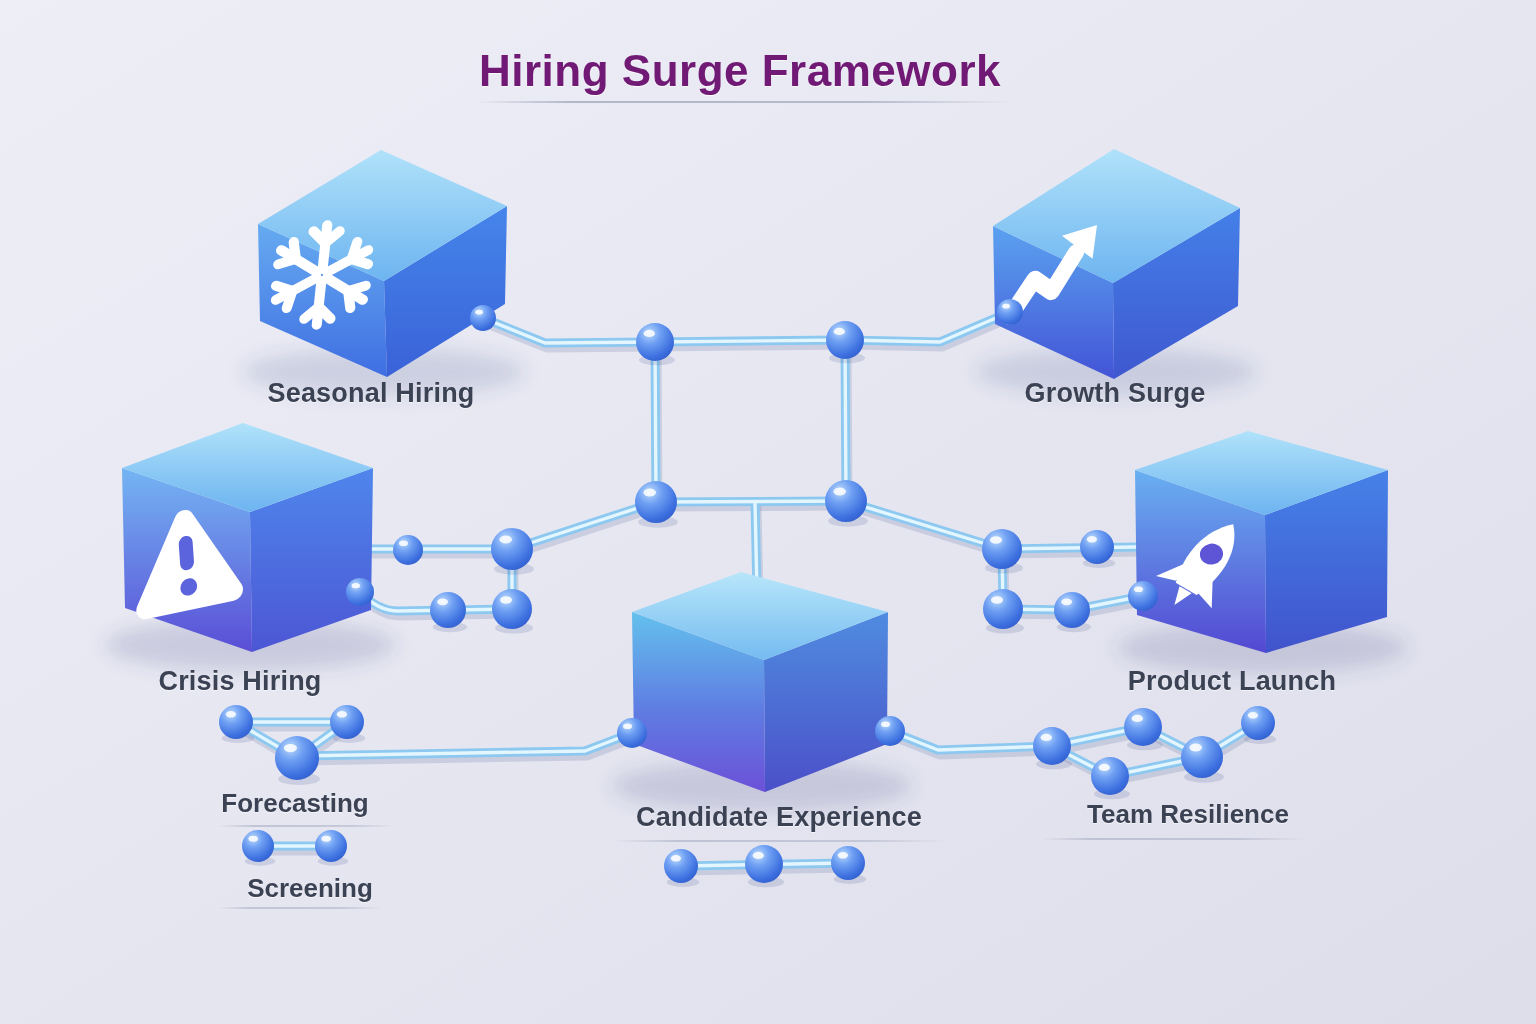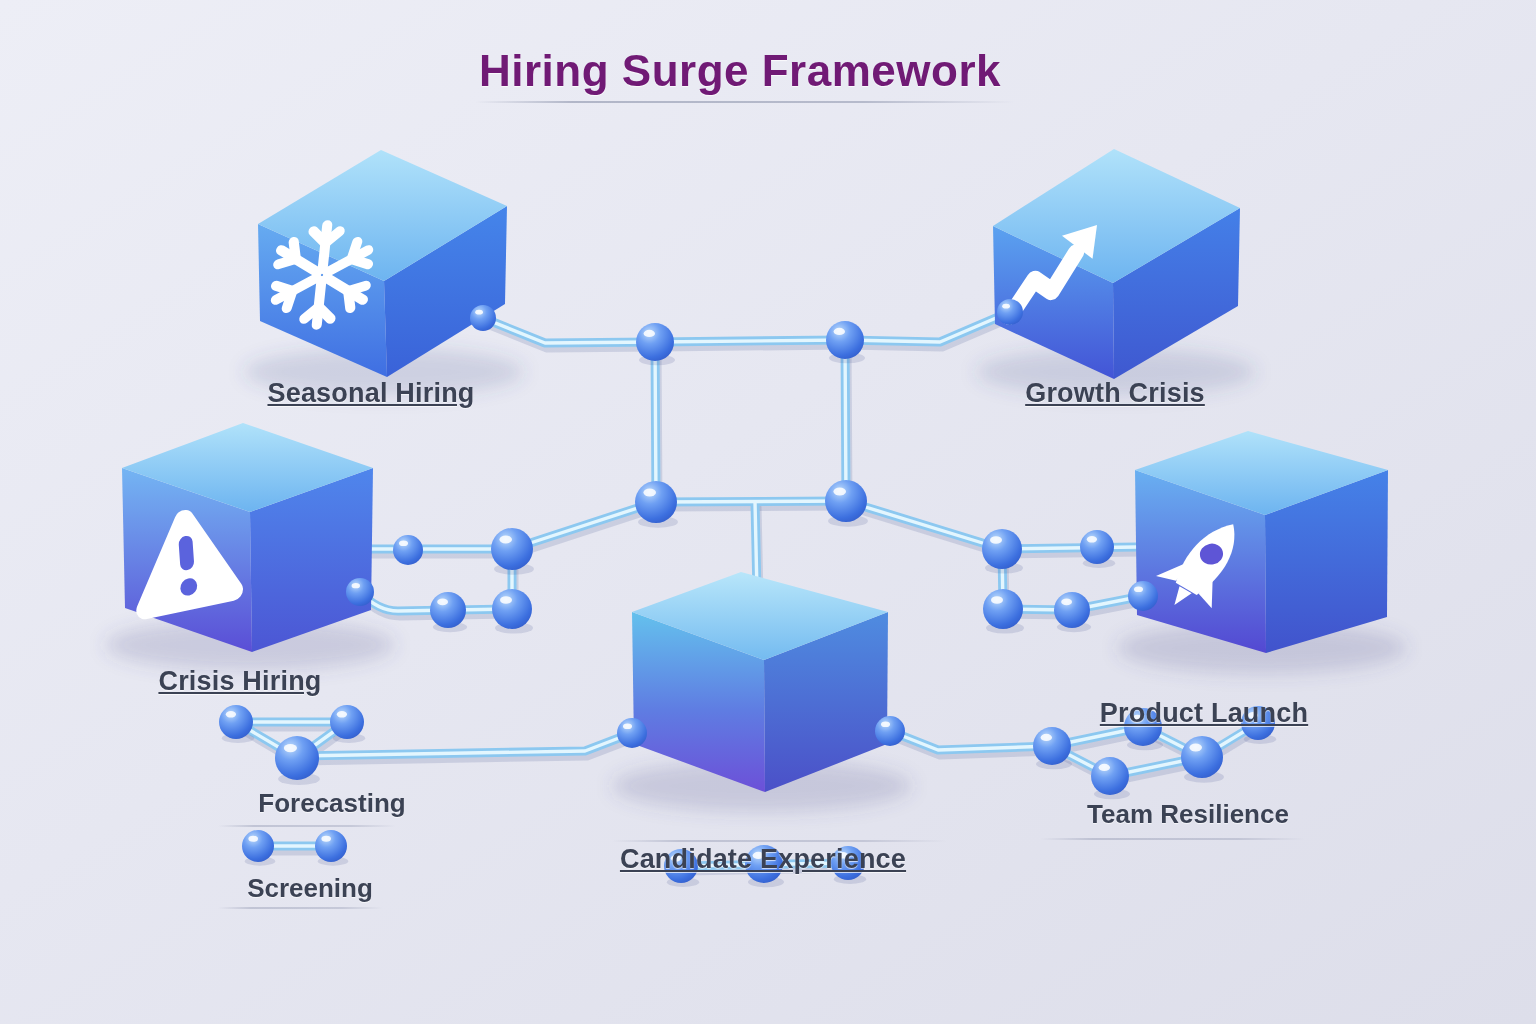--- a/index.html
+++ b/index.html
@@ -7,21 +7,21 @@
     width:1536px;height:1024px;overflow:hidden;position:relative;
     font-family:"Liberation Sans",sans-serif;
     background:linear-gradient(148deg,#edeef6 0%,#e6e7f1 45%,#dddeea 100%);
   }
   #scene{position:absolute;left:0;top:0;}
   .lbl{
     position:absolute;transform:translateX(-50%);
     color:#3b4254;font-weight:700;white-space:nowrap;
     text-shadow:0 1px 1px rgba(255,255,255,.7);
   }
-  .lbl.node{font-size:27px;letter-spacing:.2px;text-decoration:underline;}
+  .lbl.node{font-size:27px;letter-spacing:.2px;}
   .lbl.sub{font-size:26px;}
   #title{
     position:absolute;left:740px;top:46px;transform:translateX(-50%);
     font-size:44px;font-weight:700;color:#701a75;letter-spacing:.5px;
     white-space:nowrap;text-shadow:0 1px 1px rgba(255,255,255,.8);
   }
   .rule{
     position:absolute;height:2px;border-radius:2px;
     background:linear-gradient(90deg,rgba(100,110,140,0) 0%,rgba(100,110,140,.42) 18%,rgba(100,110,140,.38) 72%,rgba(100,110,140,0) 100%);
   }
@@ -340,26 +340,26 @@
       <ellipse cx="1260" cy="739.15" rx="16.15" ry="4.760000000000001" fill="rgba(70,80,140,0.16)"></ellipse>
       <circle cx="1258" cy="723" r="17" fill="url(#sph)"></circle>
       <ellipse cx="1252.9" cy="715.35" rx="5.1" ry="3.23" fill="rgba(255,255,255,0.85)"></ellipse>
     </g>
 </svg>
 
 <div id="title">Hiring Surge Framework</div>
 <div class="rule" style="left:475px;top:101px;width:540px;"></div>
 
 <div class="lbl node" style="left:371px;top:378px;">Seasonal Hiring</div>
-<div class="lbl node" style="left:1115px;top:378px;">Growth Crisis</div>
+<div class="lbl node" style="left:1115px;top:378px;">Growth Surge</div>
 <div class="lbl node" style="left:240px;top:666px;text-align:center;">Crisis Hiring</div>
-<div class="lbl node" style="left:1204px;top:666px;margin-top:32px;">Product Launch</div>
-<div class="lbl node" style="left:763px;top:802px;margin-top:42px;">Candidate Experience</div>
+<div class="lbl node" style="left:1232px;top:666px;">Product Launch</div>
+<div class="lbl node" style="left:779px;top:802px;">Candidate Experience</div>
 <div class="rule soft" style="left:612px;top:840px;width:335px;"></div>
 
-<div class="lbl sub" style="left:295px;top:788px;margin-left:37px;">Forecasting</div>
+<div class="lbl sub" style="left:295px;top:788px;">Forecasting</div>
 <div class="rule soft" style="left:218px;top:825px;width:178px;"></div>
 
 <div class="lbl sub" style="left:310px;top:873px;">Screening</div>
 <div class="rule soft" style="left:218px;top:907px;width:165px;"></div>
 
 <div class="lbl sub" style="left:1168px;top:799px;margin-left:20px;">Team Resilience</div>
 <div class="rule soft" style="left:1040px;top:838px;width:265px;"></div>
 
 </body></html>

